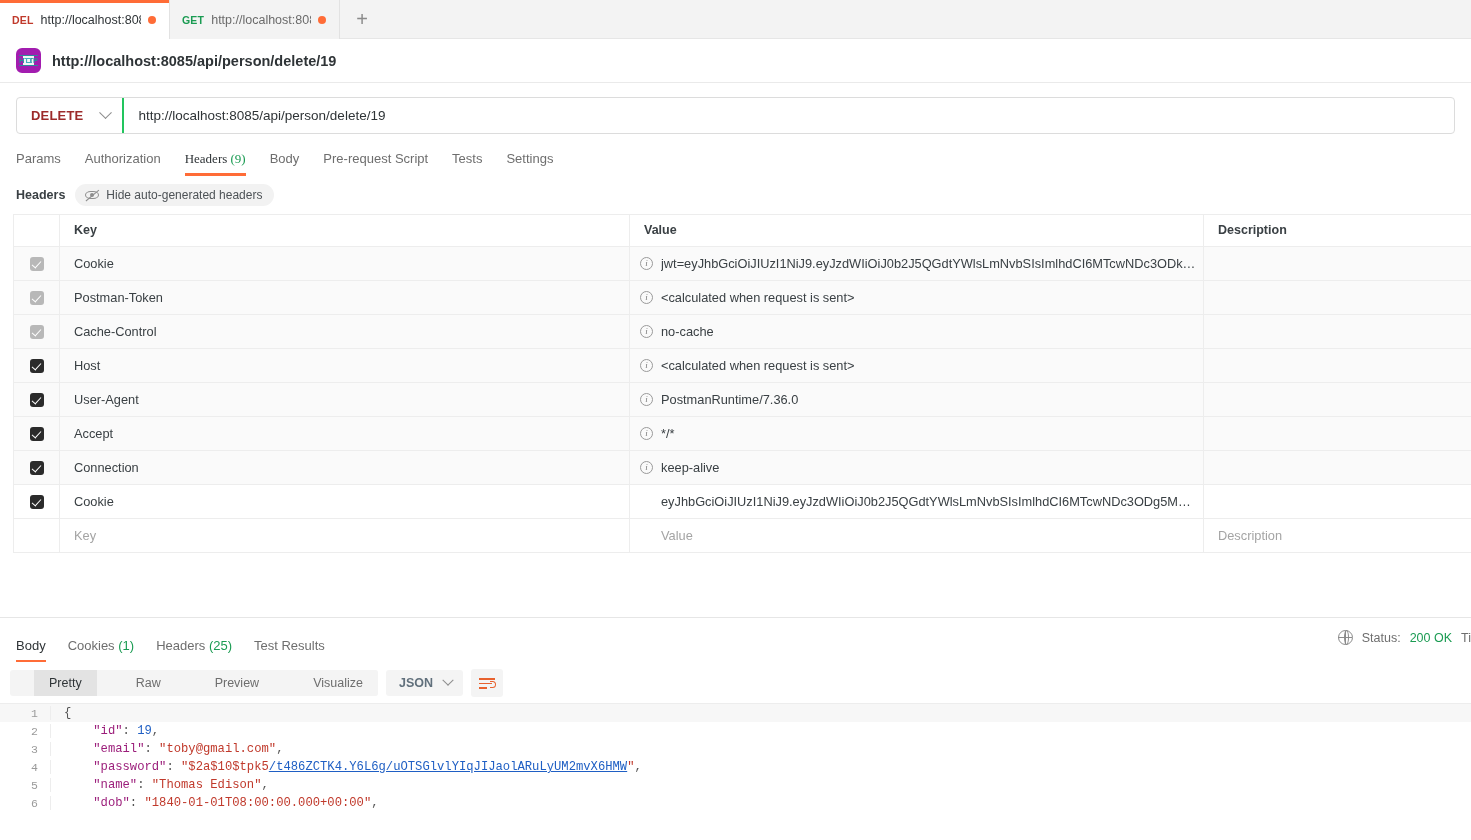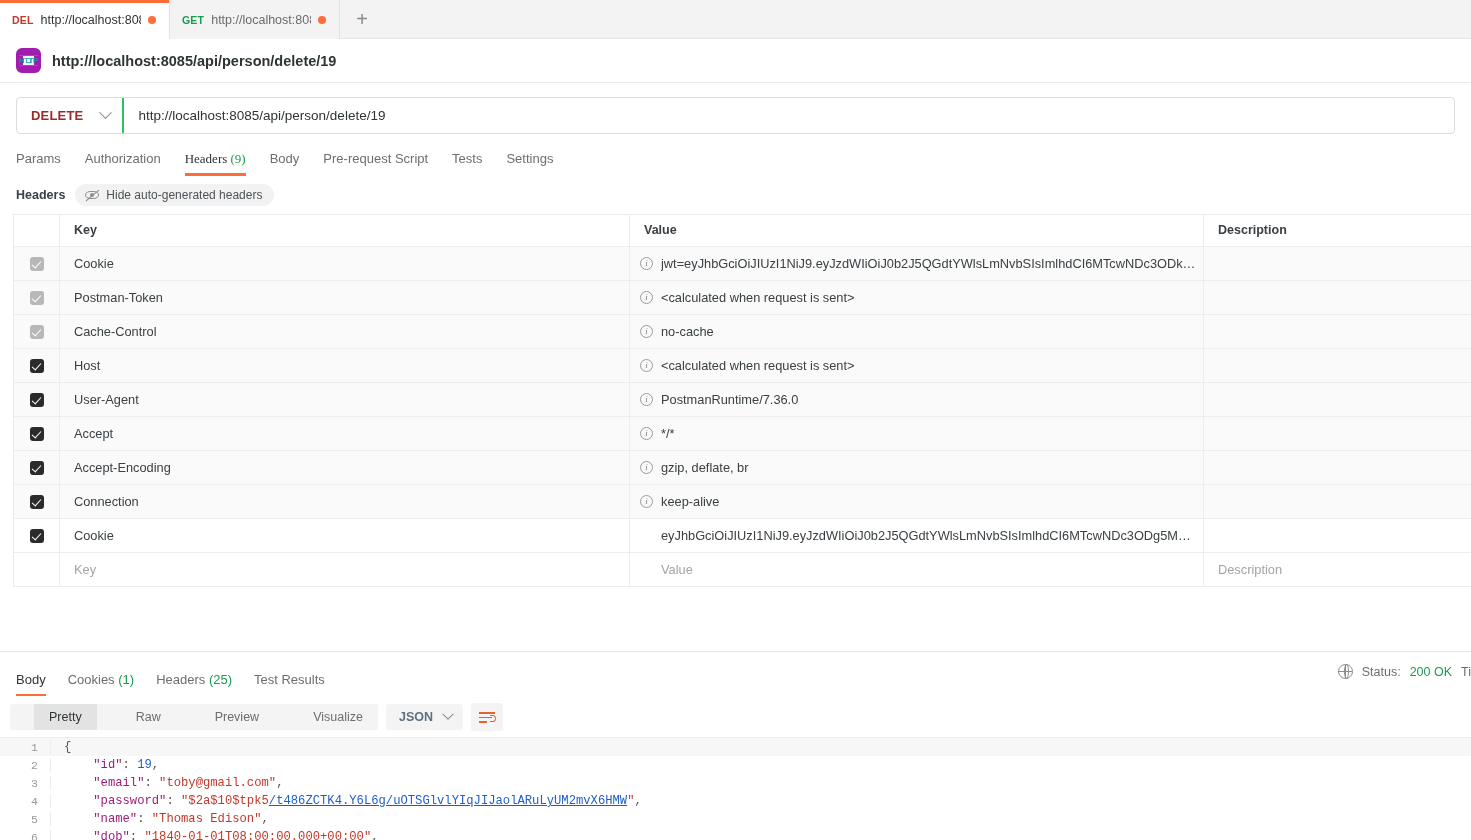--- a/index.html
+++ b/index.html
@@ -474,31 +474,20 @@
             </td>
             <td></td>
           </tr>
           <tr class="auto">
             <td class="chkcell"><span class="cb on"></span></td>
             <td>Accept</td>
             <td class="valcell">
               <div class="valinner">
                 <span class="infoic">i</span>
                 <span class="valtext">*/*</span>
-              </div>
-            </td>
-            <td></td>
-          </tr>
-          <tr class="auto">
-            <td class="chkcell"><span class="cb on"></span></td>
-            <td>Accept-Encoding</td>
-            <td class="valcell">
-              <div class="valinner">
-                <span class="infoic">i</span>
-                <span class="valtext">gzip, deflate, br</span>
               </div>
             </td>
             <td></td>
           </tr>
           <tr class="auto">
             <td class="chkcell"><span class="cb on"></span></td>
             <td>Connection</td>
             <td class="valcell">
               <div class="valinner">
                 <span class="infoic">i</span>

